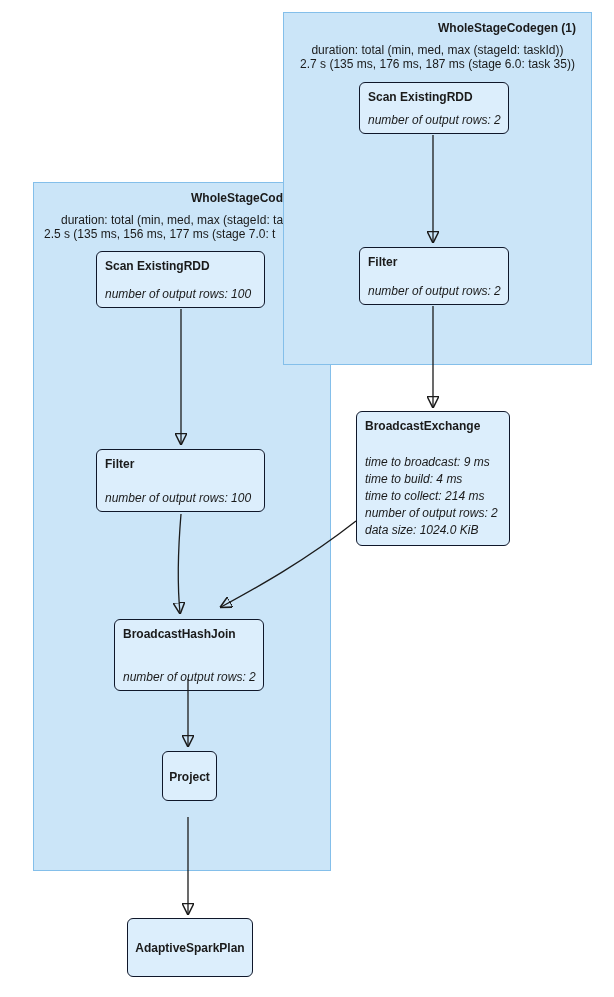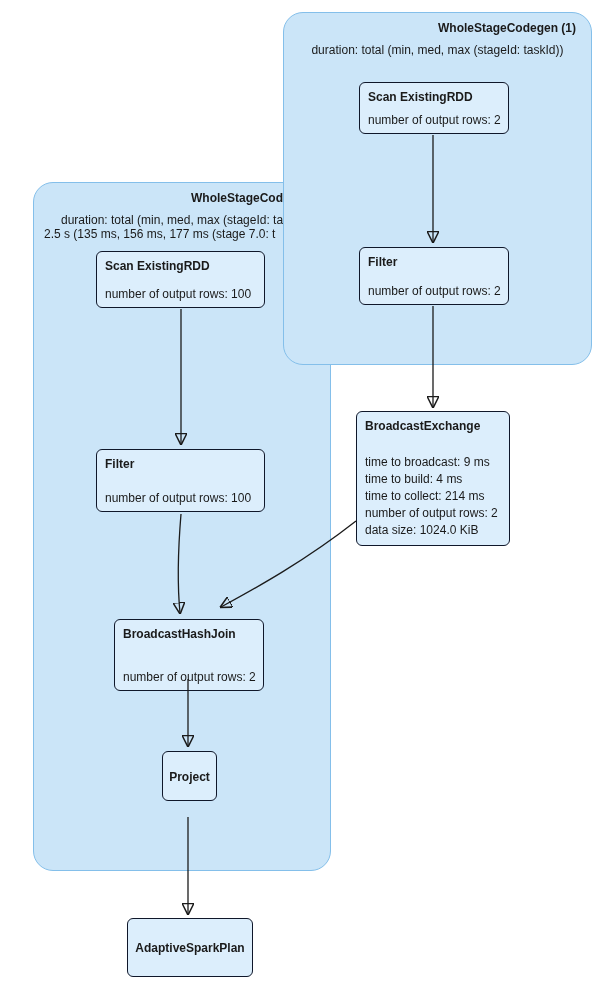--- a/index.html
+++ b/index.html
@@ -4,40 +4,40 @@
 <style>
   html, body { margin:0; padding:0; }
   body {
     width:614px; height:997px; position:relative; overflow:hidden;
     background:#ffffff;
     font-family:"Liberation Sans","DejaVu Sans",sans-serif;
     font-size:12px; color:#1a1a1a;
   }
   .cluster {
     position:absolute; background:#cbe5f8; border:1px solid #84bfea;
-    border-radius:20px; box-sizing:border-box;
+    border-radius:0; box-sizing:border-box;
   }
   #cluster-left  { left:33px;  top:182px; width:298px; height:689px; z-index:1; }
   #cluster-right { left:283px; top:12px;  width:309px; height:353px; z-index:2; }
   .cluster-title { position:absolute; font-weight:bold; white-space:nowrap; }
   #cluster-right .cluster-title { right:15px; top:8px; }
   #cluster-left  .cluster-title { left:157px; top:8px; }
   .duration { position:absolute; white-space:nowrap; }
   #cluster-right .dur1 { left:0; right:0; top:30px; text-align:center; }
   #cluster-right .dur2 { left:0; right:0; top:44px; text-align:center; }
   #cluster-left  .dur1 { left:27px; top:30px; }
   #cluster-left  .dur2 { left:10px; top:44px; }
   .node {
     position:absolute; background:#dceefc; border:1px solid #0f172a;
     border-radius:6px; box-sizing:border-box; padding:7px 8px 6px;
     display:flex; flex-direction:column; justify-content:space-between;
     z-index:3;
   }
   .node-title  { font-weight:bold; white-space:nowrap; }
-  .node-metric { white-space:nowrap; }
+  .node-metric { white-space:nowrap;font-style:italic; }
   .metric-list { display:flex; flex-direction:column; }
   .metric-list .node-metric { line-height:17px; }
   #node-broadcast-exchange { justify-content:space-between; }
   #node-broadcast-exchange .node-title { margin-bottom:12px; }
   .center-node { align-items:center; justify-content:center; }
   
   #node-scan-right   { left:75px;  top:69px;  width:150px; height:52px; }
   #node-filter-right { left:75px;  top:234px; width:150px; height:58px; }
   #node-scan-left    { left:62px;  top:68px;  width:169px; height:57px; }
   #node-filter-left  { left:62px;  top:266px; width:169px; height:63px; }
@@ -77,20 +77,21 @@
     </div>
 
     <div class="node center-node" id="node-project">
       <div class="node-title">Project</div>
     </div>
   </div>
 
   <div class="cluster" id="cluster-right">
     <div class="cluster-title">WholeStageCodegen (1)</div>
     <div class="duration dur1">duration: total (min, med, max (stageId: taskId))</div>
+    <div class="duration dur2">2.7 s (135 ms, 176 ms, 187 ms (stage 6.0: task 35))</div>
 
     <div class="node" id="node-scan-right">
       <div class="node-title">Scan ExistingRDD</div>
       <div class="node-metric">number of output rows: 2</div>
     </div>
 
     <div class="node" id="node-filter-right">
       <div class="node-title">Filter</div>
       <div class="node-metric">number of output rows: 2</div>
     </div>

